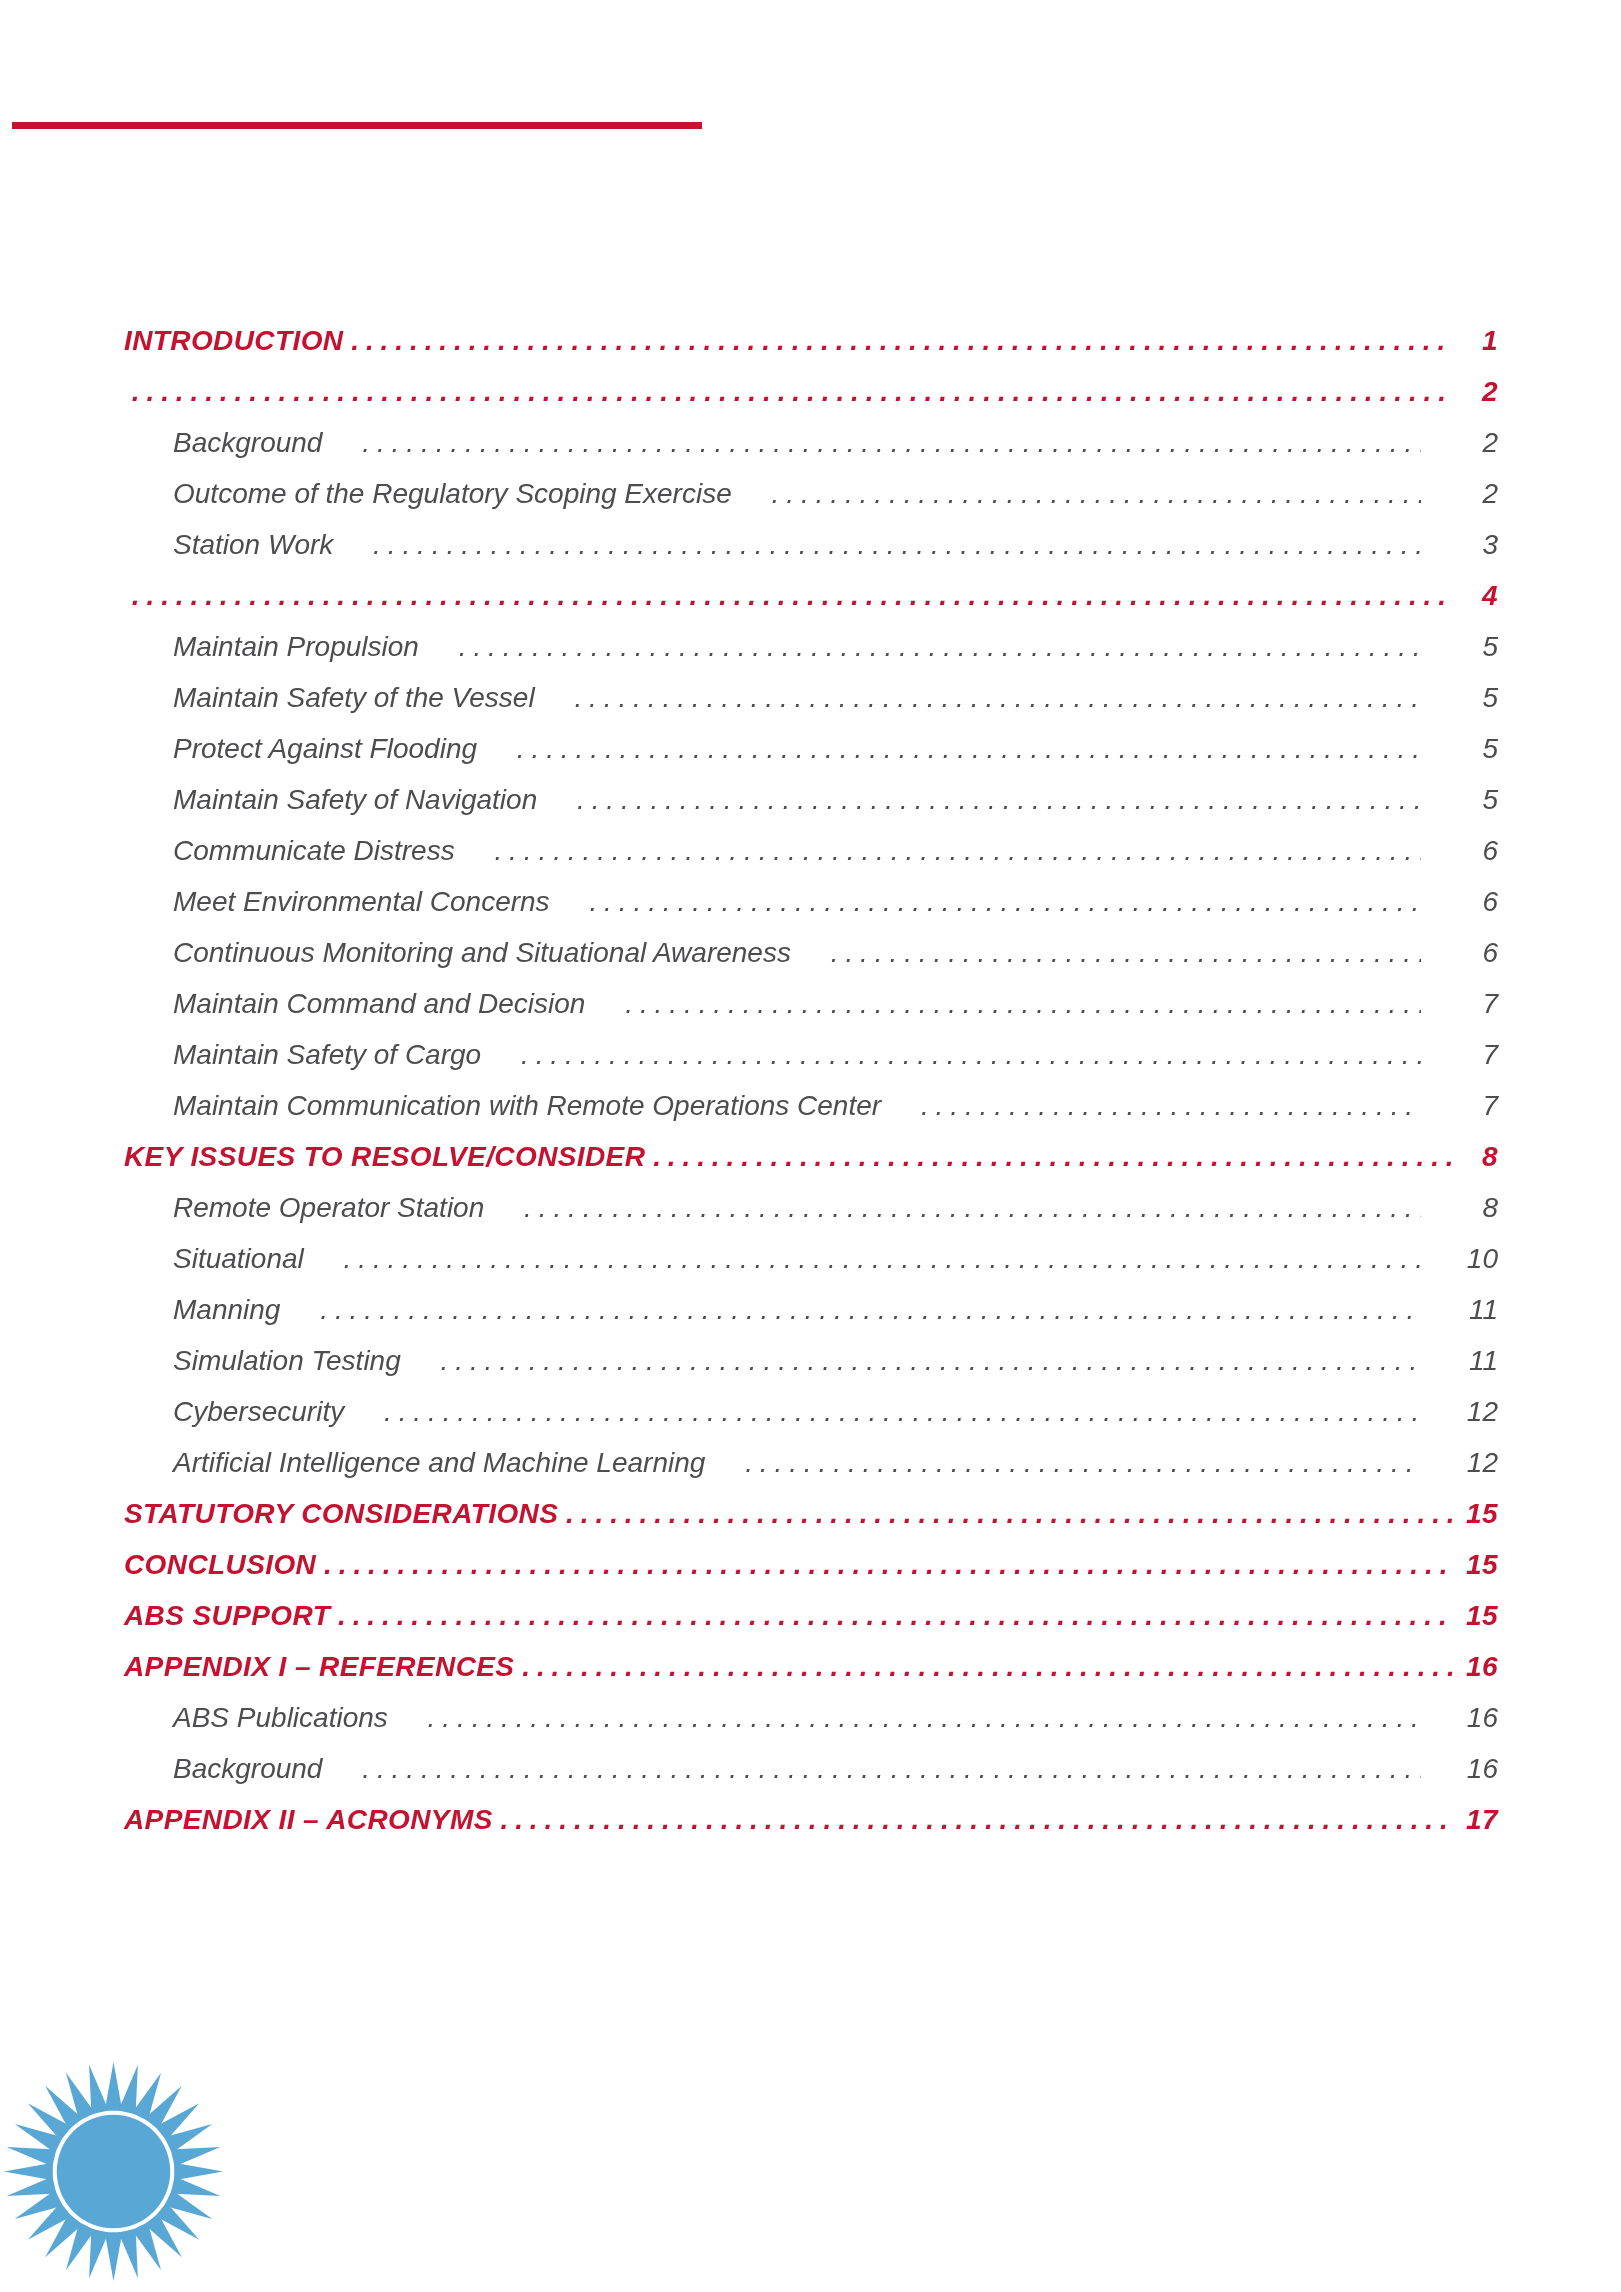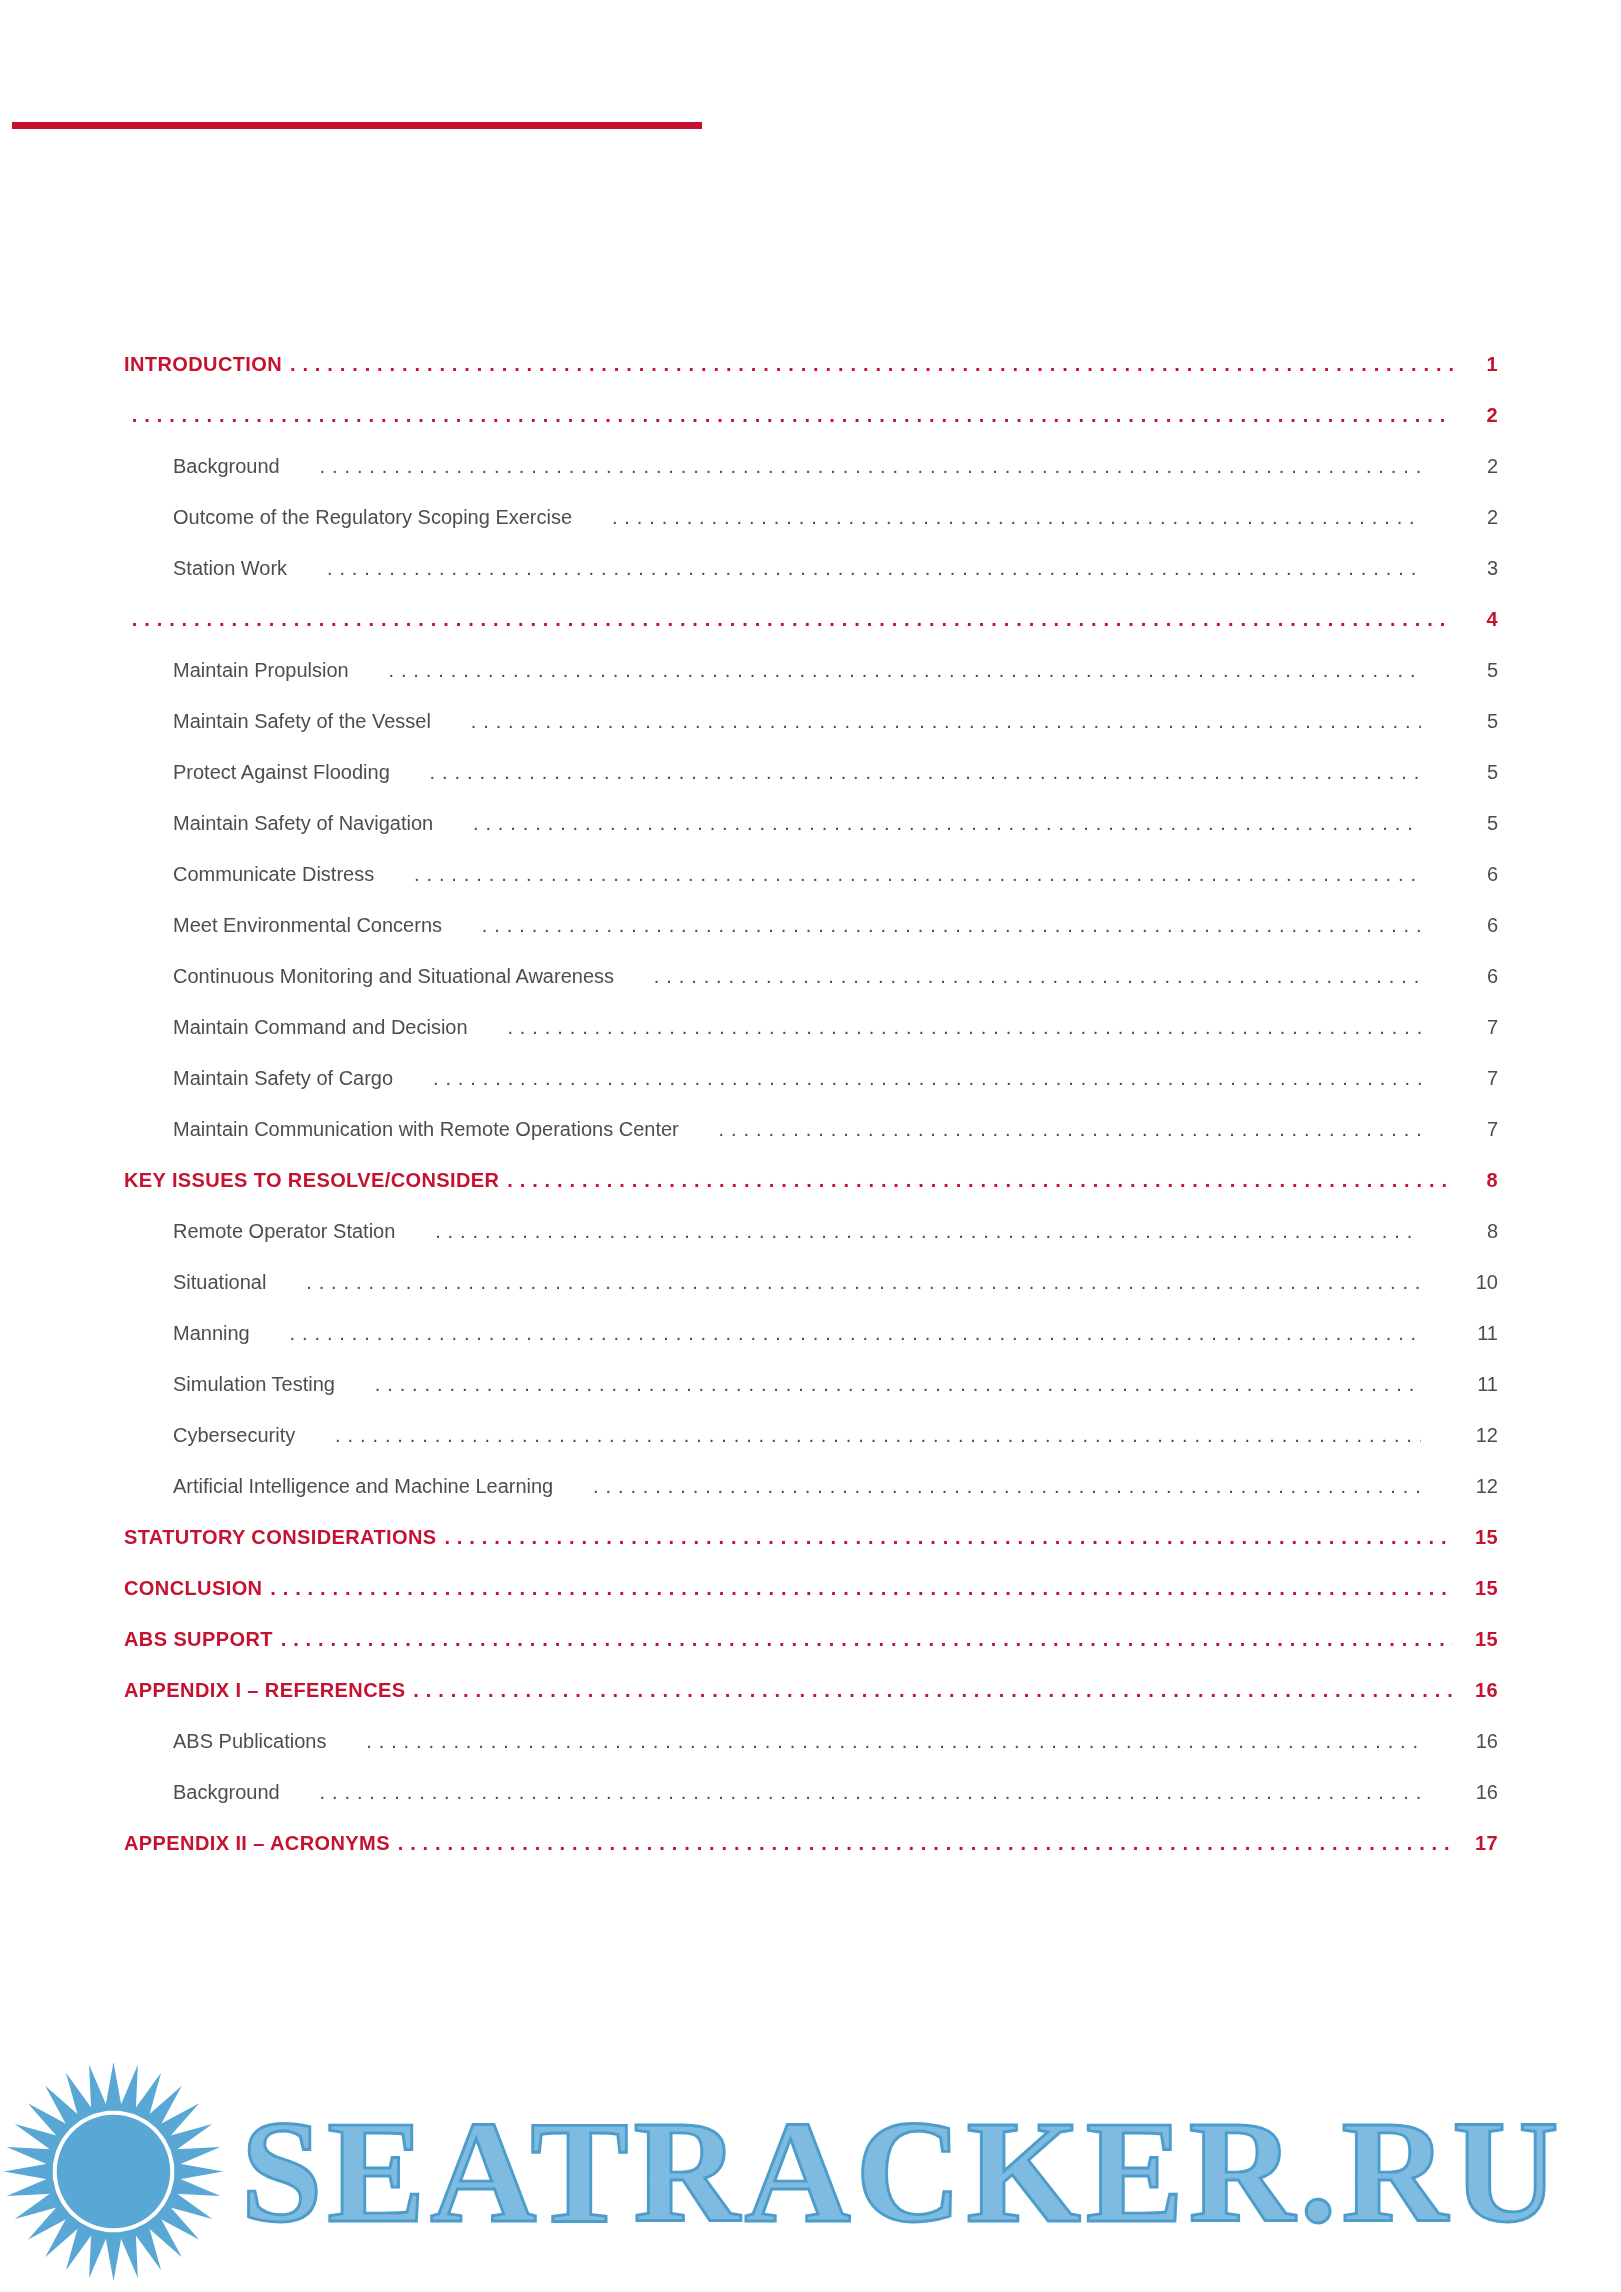--- a/index.html
+++ b/index.html
@@ -32,23 +32,24 @@
     color: #231f20;
   }
   .toc {
     position: absolute;
     left: 124px;
     right: 123px;
     top: 325px;
   }
   .toc-row {
     display: flex;
-    align-items: flex-end;
+    align-items: flex-start;
     height: 51px;
-    font-size: 20px;
+    font-size: 28px;
+    font-style: italic;
   }
   .toc-row.level-1 { padding-left: 49px; color: #4d4d4f; gap: 32px; }
   .toc-row.level-0 {
     color: var(--accent, #c41230);
     font-weight: bold;
     letter-spacing: 0.4px;
   }
   .toc-label { white-space: nowrap; }
   .dots {
     flex: 1;
@@ -297,17 +298,16 @@
           <polygon points="0,-112 9,-62 -9,-62" transform="rotate(270)"></polygon>
           <polygon points="0,-112 9,-62 -9,-62" transform="rotate(282.8571428571429)"></polygon>
           <polygon points="0,-112 9,-62 -9,-62" transform="rotate(295.7142857142857)"></polygon>
           <polygon points="0,-112 9,-62 -9,-62" transform="rotate(308.57142857142856)"></polygon>
           <polygon points="0,-112 9,-62 -9,-62" transform="rotate(321.42857142857144)"></polygon>
           <polygon points="0,-112 9,-62 -9,-62" transform="rotate(334.2857142857143)"></polygon>
           <polygon points="0,-112 9,-62 -9,-62" transform="rotate(347.14285714285717)"></polygon>
         </g>
       <circle cx="0" cy="0" r="58" fill="#58a7d4"></circle>
     </svg>
-    <div class="wm-text">SEATRACKER.RU</div>
   </div>
 
 </div>
 
 
 </body></html>

